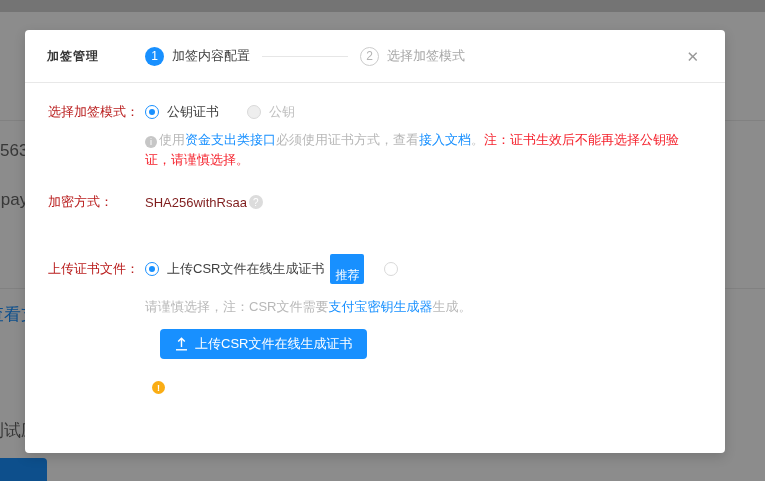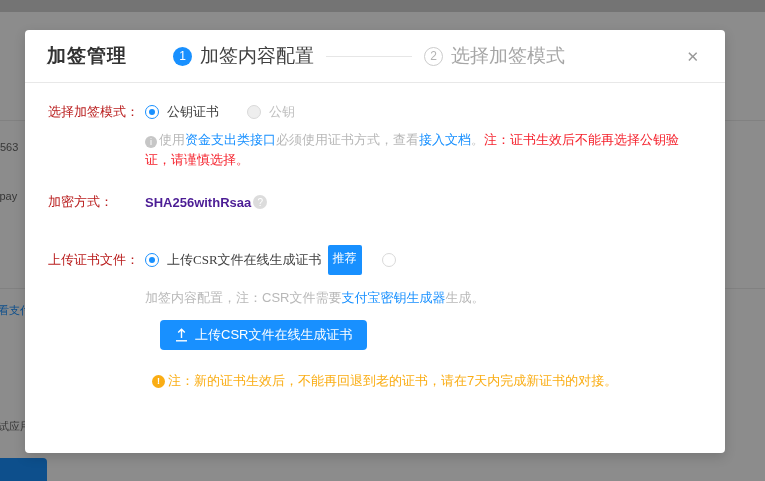--- a/index.html
+++ b/index.html
@@ -6,46 +6,46 @@
   html,body { width:765px; height:481px; }
   body {
     position:relative; overflow:hidden; background:#fff;
     font-family:"Liberation Sans","DejaVu Sans",sans-serif;
     -webkit-font-smoothing:antialiased;
   }
   
   .bg-page { position:absolute; inset:0; background:#fff; }
   .bg-topband { position:absolute; left:0; top:0; width:100%; height:12px; background:#d4d4d4; }
   .bg-line { position:absolute; left:0; width:100%; height:1px; background:#ebebeb; }
-  .bg-text { position:absolute; font-size:11px; color:#666; white-space:nowrap; }
+  .bg-text { position:absolute; font-size:17px; color:#666; white-space:nowrap; }
   .bg-link { color:#1890ff; }
   .bg-btn {
     position:absolute; left:-8px; top:458px; width:55px; height:32px;
     background:#1890ff; border-radius:4px;
   }
   
   .overlay { position:absolute; inset:0; background:rgba(0,0,0,0.45); }
   
   .modal {
     position:absolute; left:25px; top:30px; width:700px; height:423px;
     background:#fff; border-radius:4px; box-shadow:0 4px 12px rgba(0,0,0,.15);
   }
   .modal-header {
     display:flex; align-items:center; height:53px; padding:0 22px;
     border-bottom:1px solid #e8e8e8;
   }
-  .modal-title { font-size:19px; font-weight:bold; color:#333; letter-spacing:1px; }
+  .modal-title { font-size:12px; font-weight:bold; color:#333; letter-spacing:1px; }
   .steps { display:flex; align-items:center; margin-left:46px; }
   .step-circle {
     width:19px; height:19px; border-radius:50%; display:flex;
     align-items:center; justify-content:center; font-size:12px; flex:none;
   }
   .step-circle.active { background:#1890ff; color:#fff; }
   .step-circle.pending { background:#fff; border:1px solid #ccc; color:#b3b3b3; }
-  .step-label { font-size:19px; margin-left:8px; }
+  .step-label { font-size:13px; margin-left:8px; }
   .step-label.active { color:#404040; }
   .step-label.pending { color:#a6a6a6; }
   .step-line { width:86px; height:1px; background:#e6e6e6; margin:0 12px; }
   .close-btn {
     margin-left:auto; font-size:15px; color:#999; cursor:pointer;
     line-height:1; padding:4px;
   }
   .modal-body { padding:20px 24px 0 23px; }
   .form-row { display:flex; align-items:center; font-size:13px; }
   .row-label { width:97px; flex:none; color:#b91c1c; }
@@ -67,30 +67,30 @@
     max-width:560px;
   }
   .note .lnk { color:#1890ff; cursor:pointer; }
   .note .red { color:#f5222d; }
   .icon-info-gray {
     display:inline-flex; width:12px; height:12px; border-radius:50%;
     background:#c6c6c6; color:#fff; font-size:9px; align-items:center;
     justify-content:center; vertical-align:-1px; margin-right:2px; font-style:normal;
   }
   .row-encrypt { margin-top:23px; }
-  .encrypt-value { color:#4c1d95;font-weight:bold; }
+  .encrypt-value { color:#7f1d1d; }
   .icon-help {
     display:inline-flex; width:14px; height:14px; border-radius:50%;
     background:#dcdcdc; color:#fff; font-size:10px; align-items:center;
     justify-content:center; margin-left:2px; vertical-align:-2px;
   }
-  .row-upload { margin-top:34px;font-family:Liberation Serif, serif; }
+  .row-upload { margin-top:43px; }
   .badge {
     background:#1890ff; color:#fff; font-size:12px; height:30px;
-    line-height:18px; padding:4px 5px; border-radius:2px; margin-left:6px;
+    line-height:18px; padding:12px 5px; border-radius:2px; margin-left:6px;
   }
   .gap28 { width:28px; flex:none; }
   .gap20 { width:20px; flex:none; }
   .note2 { margin-top:13px; }
   .upload-btn {
     display:inline-flex; align-items:center; margin:12px 0 0 112px;
     height:30px; padding:0 15px; background:#1890ff; border:none;
     border-radius:4px; color:#fff; font-size:13px; cursor:pointer;
     font-family:inherit;
   }
@@ -171,32 +171,31 @@
         <span class="badge">推荐</span>
       </span>
       <span class="gap20"></span>
       <span class="radio">
         <span class="radio-circle unchecked"></span>
       </span>
     </div>
 
     
     <div class="note note2">
-      <span>加签内容配置，注：CSR文件需要</span><span class="lnk">支付宝密钥生成器</span><span>生成。</span>
+      <span>请谨慎选择，注：CSR文件需要</span><span class="lnk">支付宝密钥生成器</span><span>生成。</span>
     </div>
 
     
     <button class="upload-btn">
       <svg width="13" height="14" viewBox="0 0 13 14">
         <path d="M6.5 10 L6.5 2 M3.2 4.6 L6.5 1.2 L9.8 4.6" stroke="#fff" stroke-width="1.4" fill="none"></path>
         <path d="M1 12.8 L12 12.8" stroke="#fff" stroke-width="1.4"></path>
       </svg>
       <span>上传CSR文件在线生成证书</span>
     </button>
 
     
     <div class="warning">
       <span class="icon-warn">!</span>
-      <span>注：新的证书生效后，不能再回退到老的证书，请在7天内完成新证书的对接。</span>
     </div>
 
   </div>
 </div>
 
 </body></html>

